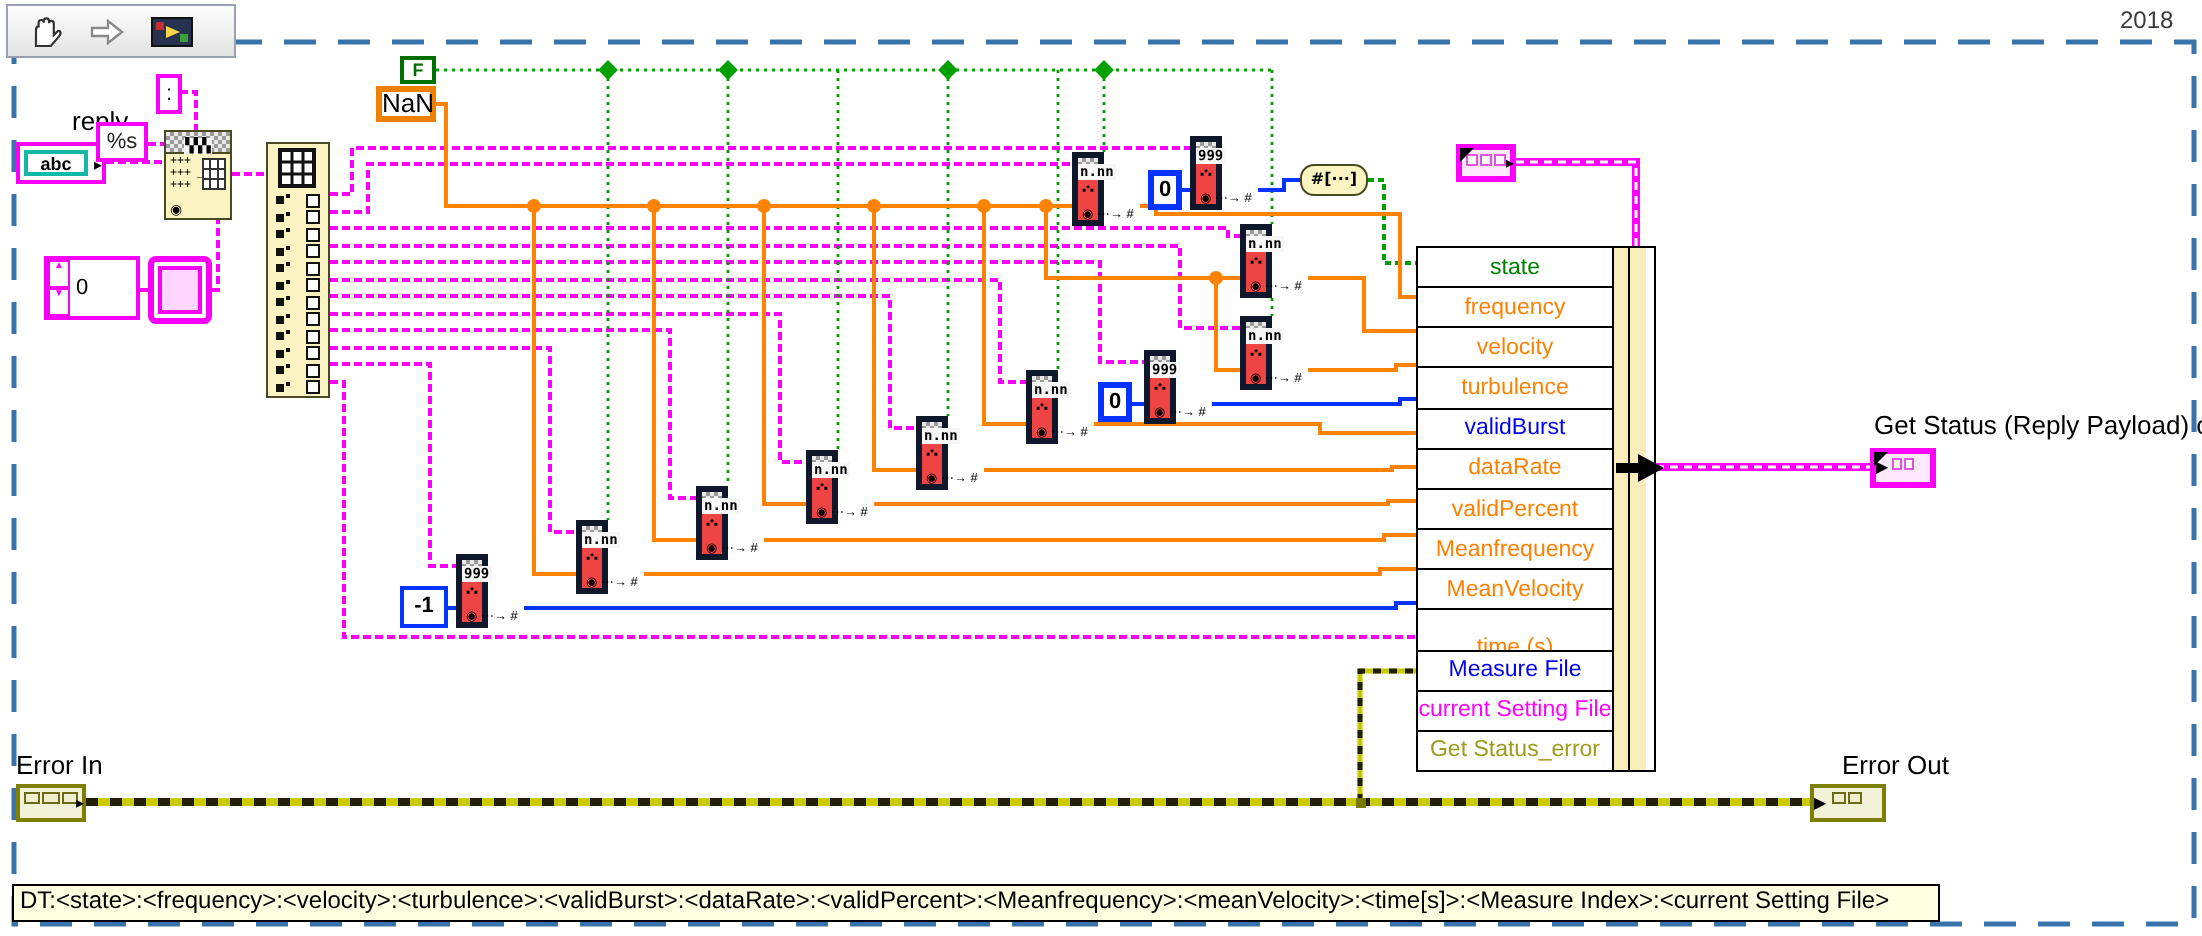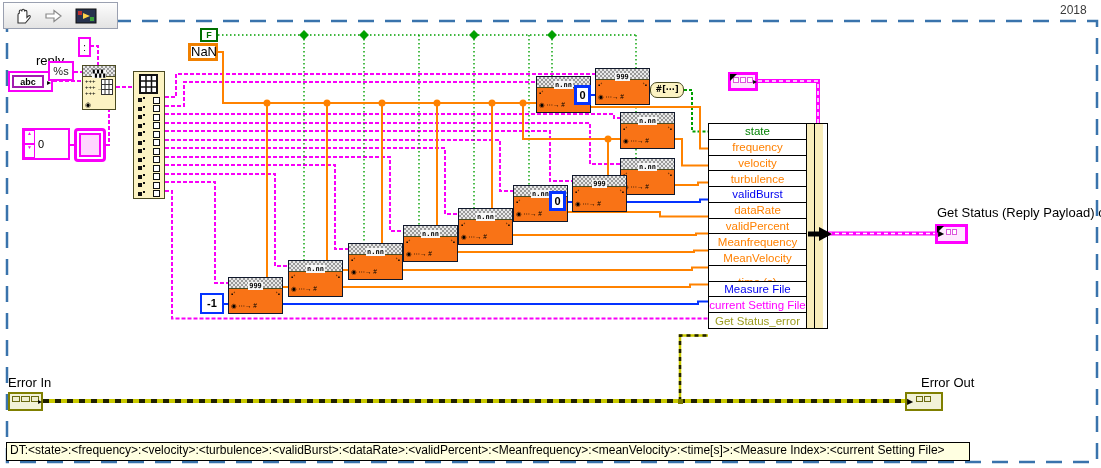--- a/index.html
+++ b/index.html
@@ -3,38 +3,38 @@
 <meta charset="utf-8">
 <style>
   html,body{margin:0;padding:0;background:#fff;}
   #canvas{position:relative;width:1101px;height:468px;background:#fff;overflow:hidden;
           font-family:"Liberation Sans",sans-serif;}
   .abs{position:absolute;}
   svg.wires{position:absolute;left:0;top:0;z-index:1;}
   .node,.term,.lbl,.cnst{position:absolute;z-index:2;box-sizing:border-box;}
   .lbl{font-size:13px;color:#000;white-space:nowrap;line-height:14px;}
   
-  .conv{width:55px;height:37px;background:#f97316;border:1px solid #0f172a;}
+  .conv{width:16px;height:37px;background:#ef4444;border:3px solid #0f172a;}
   .conv-head{height:10px;border-bottom:1px solid #4a4a22;text-align:center;line-height:9px;
     background:repeating-conic-gradient(#9a9a9a 0% 25%,#e9e9e9 0% 50%) 0 0/4px 4px;}
   .conv-head span{background:#f7f7f7;padding:0 1px;font:bold 7px "DejaVu Sans Mono",monospace;color:#000;}
   .conv-body{position:relative;height:25px;color:#000;}
   .ci{position:absolute;left:2px;top:1px;font-size:6px;}
   .cc{position:absolute;right:2px;top:1px;font-size:6px;}
   .co{position:absolute;left:2px;top:13px;font-size:6.5px;white-space:nowrap;}
   .roundnode{width:34px;height:16px;background:#FCF3C3;border:1px solid #4a4a22;border-radius:7px;
     text-align:center;font:bold 8px "DejaVu Sans",sans-serif;line-height:14px;color:#000;}
   
   .cnst{background:#fff;color:#000;text-align:center;}
   .pinkb{border:2px solid #F900F9;}
   .blueb{border:3px solid #0433FF;font:bold 11px "Liberation Sans",sans-serif;}
   .greenb{border:2px solid #007000;color:#007000;font:bold 9px "Liberation Sans",sans-serif;}
   .orangeb{border:3px solid #F08000;font:13px "Liberation Sans",sans-serif;}
   
-  #bundle{left:708px;top:123px;width:120px;height:206px;border:1px solid #000;background:#fff;display:flex;}
+  #bundle{left:708px;top:123px;width:120px;height:263px;border:1px solid #000;background:#fff;display:flex;}
   #bundle .names{width:97px;display:flex;flex-direction:column;}
   #bundle .brow{flex:1;border-bottom:1px solid #000;display:flex;align-items:center;justify-content:center;
     font-size:11.5px;line-height:12px;white-space:nowrap;overflow:hidden;}
   #bundle .brow:last-child{border-bottom:none;}
   #bundle .ccol{width:7px;background:#F9EDBB;border-left:1px solid #000;}
   #bundle .ccol2{width:8px;background:#F9EDBB;border-left:1px solid #000;}
   
   #idxarr{left:133px;top:71px;width:32px;height:128px;background:#FCF3C3;border:1px solid #4a4a22;}
   #idxrows{position:absolute;left:0;top:24px;width:30px;height:102px;display:flex;flex-direction:column;}
   .irow{flex:1;display:flex;align-items:center;justify-content:space-between;padding:0 4px;}
@@ -172,21 +172,21 @@
         <rect x="3" y="4" width="4" height="4" fill="#c03030"></rect>
         <rect x="15" y="10" width="4" height="4" fill="#3aa03a"></rect>
         <polygon points="8,6 15,9 8,12" fill="#ffd24a"></polygon>
       </svg>
     </div>
   </div>
   <div id="year" class="lbl">2018</div>
 
   <div class="lbl" style="left:8px;top:54px;padding-left:28px;">reply</div>
   <div class="term" style="left:8px;top:71px;width:45px;height:21px;border:2px solid #F900F9;background:#fff;">
-    <div style="position:absolute;left:2px;top:2px;right:7px;bottom:2px;border:2px solid #a21caf;
+    <div style="position:absolute;left:2px;top:2px;right:7px;bottom:2px;border:2px solid #14b8a6;
                 font:bold 9px 'Liberation Sans',sans-serif;color:#000;text-align:center;line-height:11px;">abc</div>
     <span class="tri" style="right:0;top:6px;">▸</span>
   </div>
 
   <div class="cnst pinkb" style="left:48px;top:61px;width:26px;height:20px;font-size:11px;line-height:16px;color:#222;">%s</div>
   <div class="cnst pinkb" style="left:78px;top:37px;width:13px;height:20px;font-size:11px;line-height:16px;color:#222;">:</div>
 
   <div class="term" style="left:22px;top:128px;width:48px;height:32px;border:2px solid #F900F9;background:#fff;display:flex;">
     <div style="width:11px;display:flex;flex-direction:column;">
       <div class="spinbtn">▲</div>

